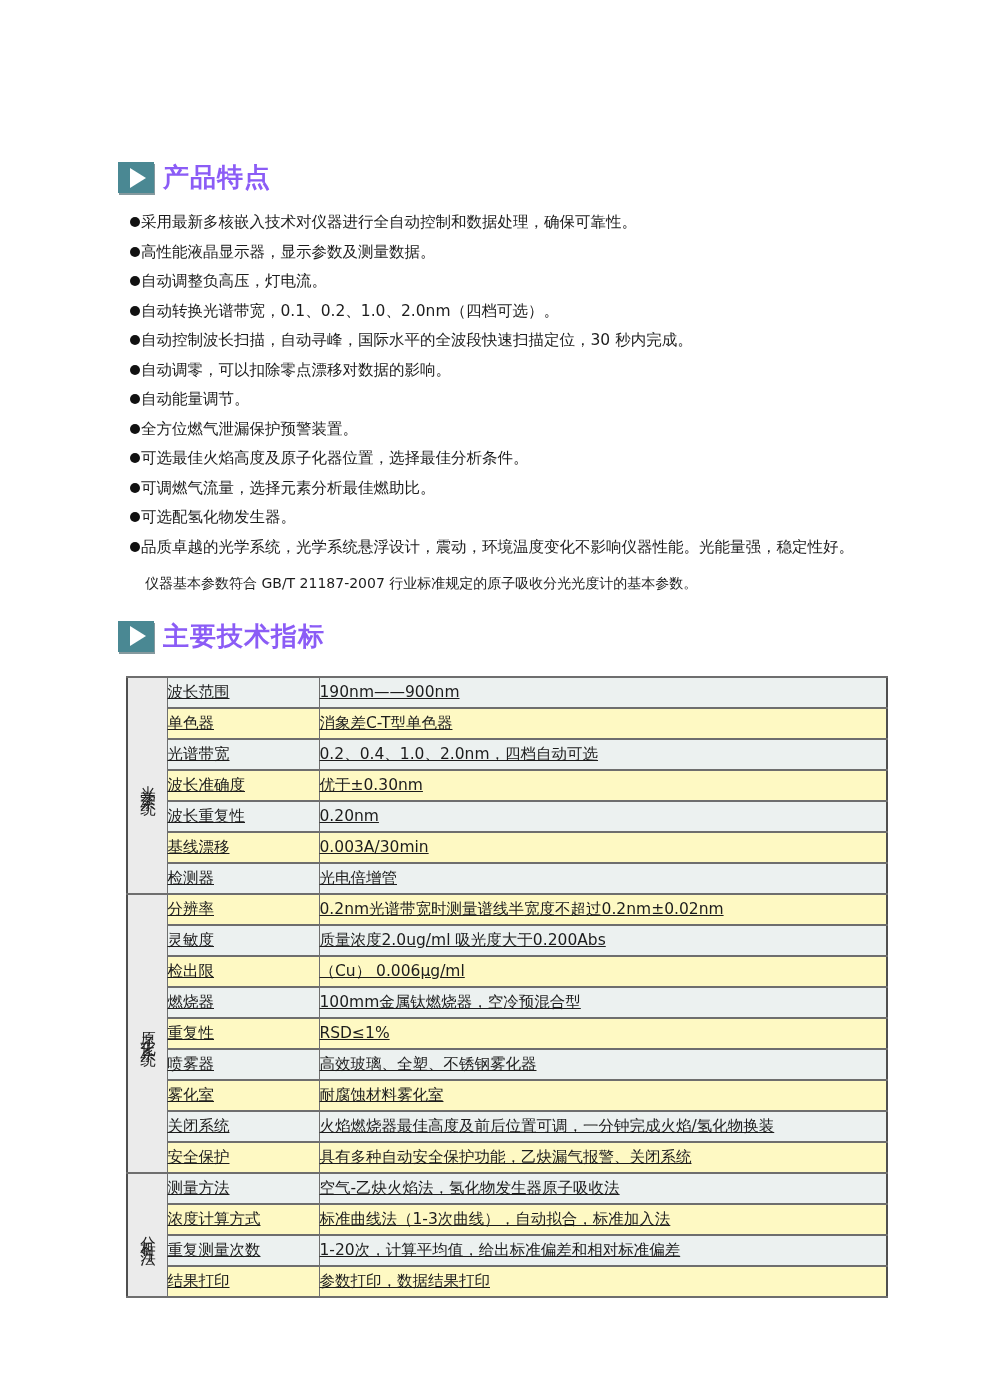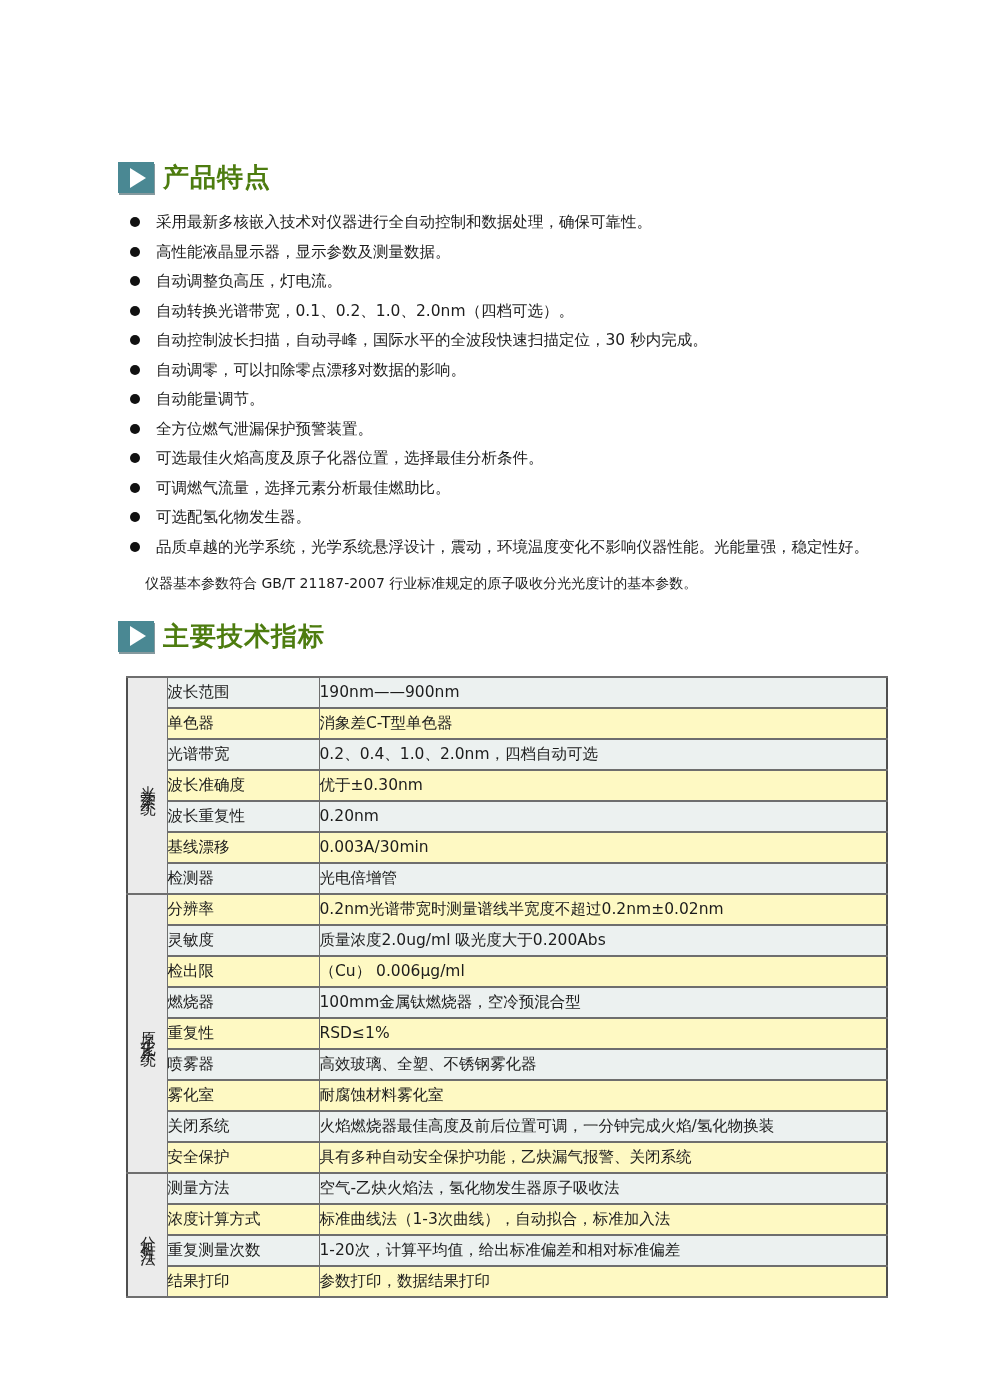--- a/index.html
+++ b/index.html
@@ -39,32 +39,32 @@
     border-left: 16px solid #ffffff;
     border-top: 10px solid transparent;
     border-bottom: 10px solid transparent;
     margin-left: 3px;
   }
   .section-title {
     font-size: 26px;
     font-weight: bold;
     letter-spacing: 1px;
     margin: 0;
-    color: #4d7c0f;
+    color: #8b5cf6;
   }
   
   .features {
     list-style: none;
     margin: 18px 0 0 0;
     padding: 0 0 0 12px;
   }
   .features li {
     display: flex;
     align-items: flex-start;
-    gap: 16px;
+    gap: 1px;
     margin-bottom: 10.5px;
     font-size: 15.5px;
     line-height: 19px;
   }
   .dot {
     flex: 0 0 auto;
     width: 10px;
     height: 10px;
     border-radius: 50%;
     background: #111111;
@@ -77,20 +77,21 @@
   }
   .header2 { margin-top: 26px; }
   
   table.spec {
     margin: 22px 0 0 8px;
     width: 760px;
     border-collapse: collapse;
     border: 2px solid #4f4f4f;
     font-size: 15.5px;
     table-layout: fixed;
+    text-decoration: underline;
   }
   table.spec td {
     border-left: 1px solid #6e6e6e;
     border-right: 1px solid #6e6e6e;
     border-top: 2px solid #6e6e6e;
     border-bottom: 2px solid #6e6e6e;
     height: 29px;
     padding: 0;
     vertical-align: middle;
     background: #fef9c3;

